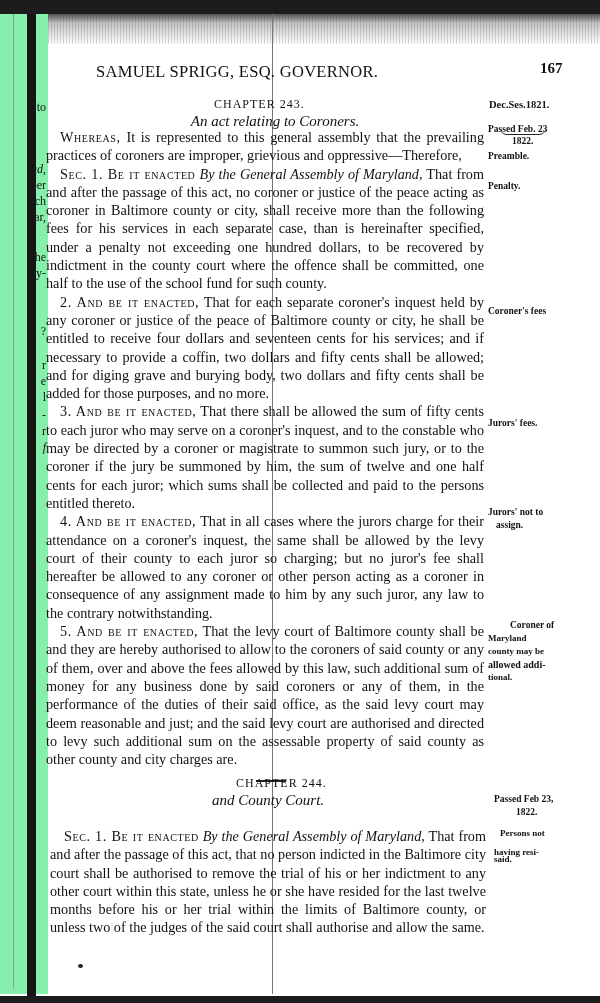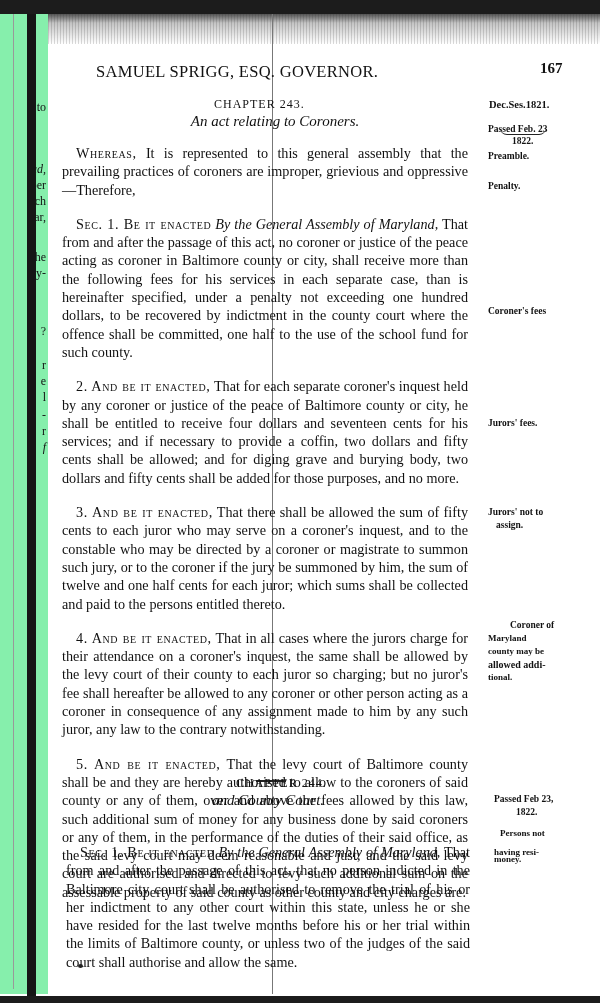--- a/index.html
+++ b/index.html
@@ -55,21 +55,21 @@
   .chapter {
     position: absolute; font-size: 12px; letter-spacing: 1px; font-variant: small-caps;
   }
   .act-title {
     position: absolute; font-style: italic; font-size: 15px; text-align: center;
   }
   .body-text {
     position: absolute; left: 46px; width: 438px;
     font-size: 14.2px; line-height: 18.3px; text-align: justify;
   }
-  .body-text p { margin: 16px; text-indent: 14px; }
+  .body-text p { margin: 0; text-indent: 14px; }
   .sc { font-variant: small-caps; letter-spacing: 0.6px; }
   .it { font-style: italic; }
   .divider {
     position: absolute; left: 256px; top: 780px; width: 30px; height: 1.5px; background: #222;
   }
   .dot { position: absolute; width: 5px; height: 4px; background: #222; border-radius: 50%; }
 </style>
 </head>
 <body>
 
@@ -131,20 +131,20 @@
 
 <div class="chapter" style="left:226px; top:776px;margin-left:10px;">CHAPTER 244.</div>
 <div class="act-title" style="left:48px; top:792px; width:440px;">
   <div>and County Court.</div>
 </div>
 
 <div class="margin-note" style="left:494px; top:793px;">Passed Feb 23,</div>
 <div class="margin-note" style="left:516px; top:806px;">1822.</div>
 <div class="margin-note" style="left:500px; top:827px; font-size:9px;">Persons not</div>
 <div class="margin-note" style="left:494px; top:846px; font-size:9px;">having resi-</div>
-<div class="margin-note" style="left:494px; top:853px; font-size:9px;">money.</div>
+<div class="margin-note" style="left:494px; top:853px; font-size:9px;">said.</div>
 
 <div class="body-text" style="top:827px; left:50px; width:436px;">
   <p><span class="sc">Sec. 1. Be it enacted</span><span class="it"> By the General Assembly of Maryland,</span><span> That from and after the passage of this act, that no person indicted in the Baltimore city court shall be authorised to remove the trial of his or her indictment to any other court within this state, unless he or she have resided for the last twelve months before his or her trial within the limits of Baltimore county, or unless two of the judges of the said court shall authorise and allow the same.</span></p>
 </div>
 
 <div class="dot" style="left:78px; top:964px;"></div>
 <div class="bottom-dark"></div>
 
 </body></html>

